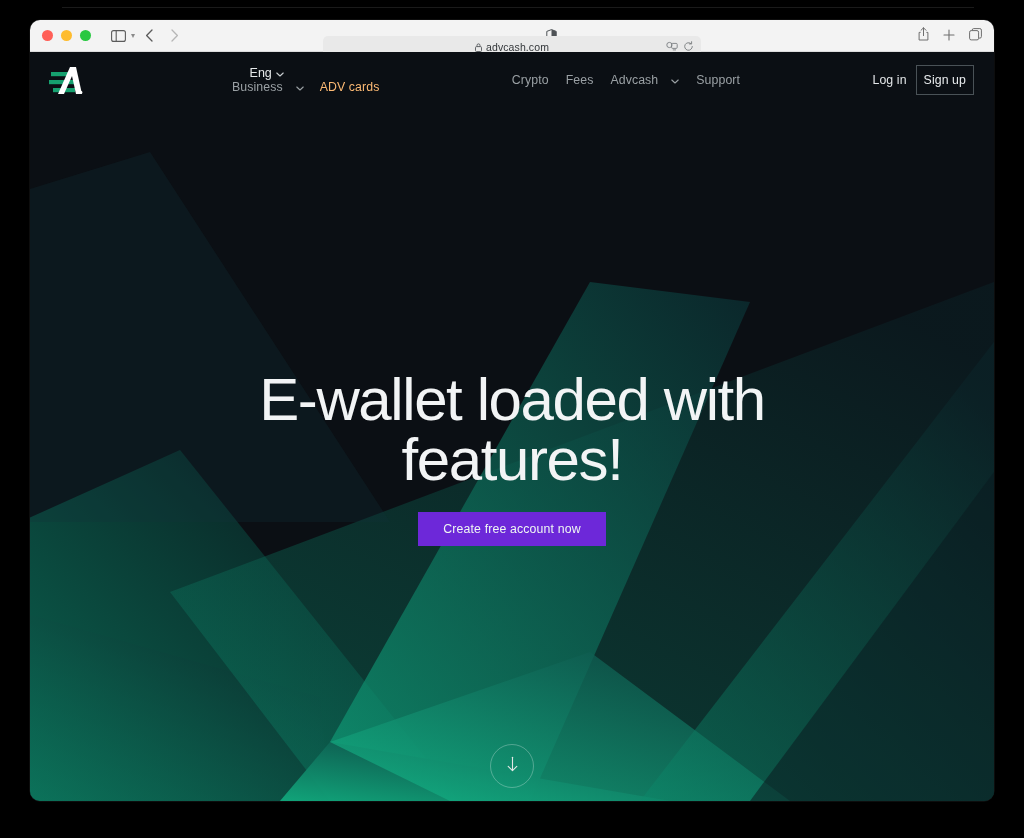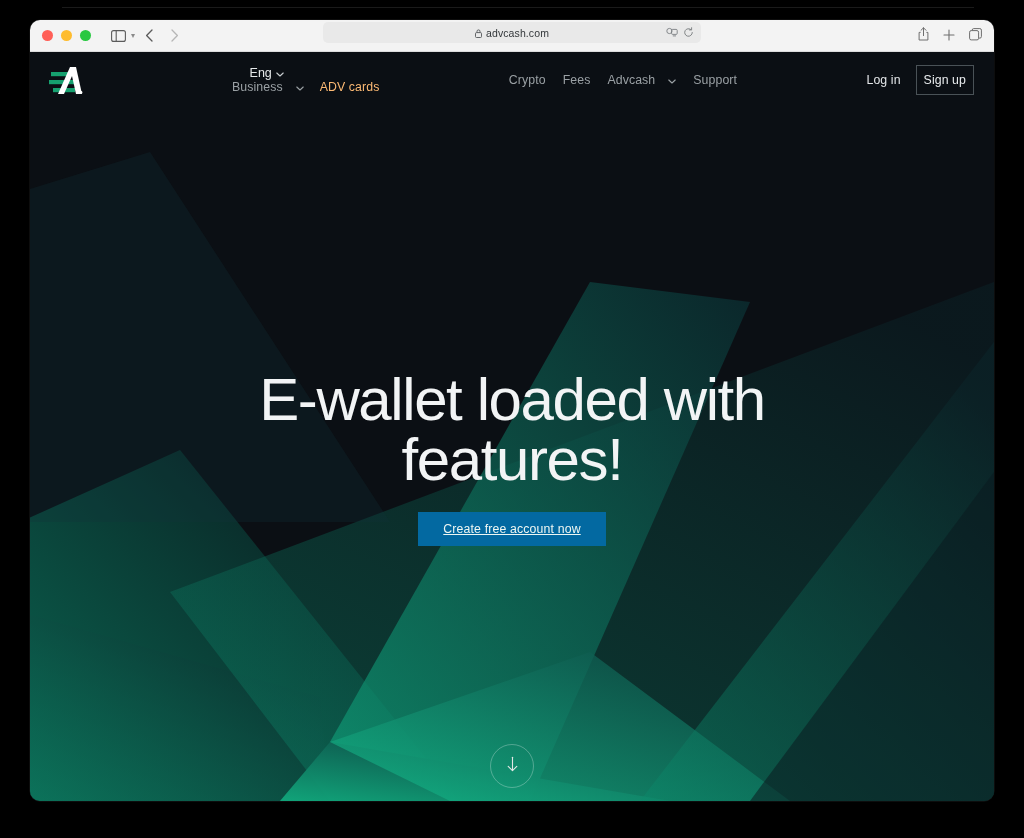--- a/index.html
+++ b/index.html
@@ -50,21 +50,21 @@
   .tb-btn.dim { color:#b6b6b6; }
   .tb-btn svg { display:block; }
 
   .sidebar-chev { font-size:8px; color:#8a8a8a; margin-left:-1px; }
 
   .shield-wrap { margin-left:auto; }
 
   
   #urlfield {
     position:absolute; left:50%; transform:translateX(-50%);
-    top:2px;
+    top:16px;
     width:378px; height:21px;
     background:#e9e9e9;
     border-radius:5px;
     display:flex; align-items:center; justify-content:center;
     gap:4px;
   }
   #urlfield .u-text {
     font-size:10.5px; color:#33373a; letter-spacing:.1px;
   }
   #urlfield .lock { color:#53575a; }
@@ -100,21 +100,21 @@
 
   #logo { width:40px; height:34px; display:block; flex:0 0 auto; }
 
   .nav-left { display:flex; align-items:center; margin-left:66px; gap:0;flex-direction:column; }
   .lang {
     display:flex; align-items:center; gap:4px;
     font-size:12.5px; color:#e6e9ea; cursor:default;
   }
   .nav-group-1 { display:flex; align-items:center; gap:16px; margin-left:78px; }
   .nav-center { display:flex; align-items:center; gap:17px; margin-left:auto; }
-  .nav-right { display:flex; align-items:center; gap:15px; margin-left:auto; }
+  .nav-right { display:flex; align-items:center; gap:9px; margin-left:auto; }
 
   .nav-link {
     font-size:12.3px; color:#9aa0a4; letter-spacing:.1px;
     display:flex; align-items:center; gap:13px; white-space:nowrap;
   }
   .nav-link.bright { color:#fdba74; }
 
   .chev { display:inline-block; }
 
   .login {
@@ -146,28 +146,27 @@
   }
   #subtitle {
     margin-top:24px;
     font-size:12.6px;
     color:#9aa3a7;
     letter-spacing:.1px;
   }
   #cta {
     display:inline-block;
     margin-top:22px;
-    background:#0369a1;
+    background:#6d28d9;
     color:#eef7f3;
     font-size:12.3px;
     padding:11px 25px;
     line-height:1;
     border:none;
     letter-spacing:.15px;
-    text-decoration:underline;
   }
 
   
   #scrolldown {
     position:absolute; z-index:6;
     left:50%; transform:translateX(-50%);
     top:692px;
     width:44px; height:44px;
     border:1px solid rgba(255,255,255,0.28);
     border-radius:50%;

